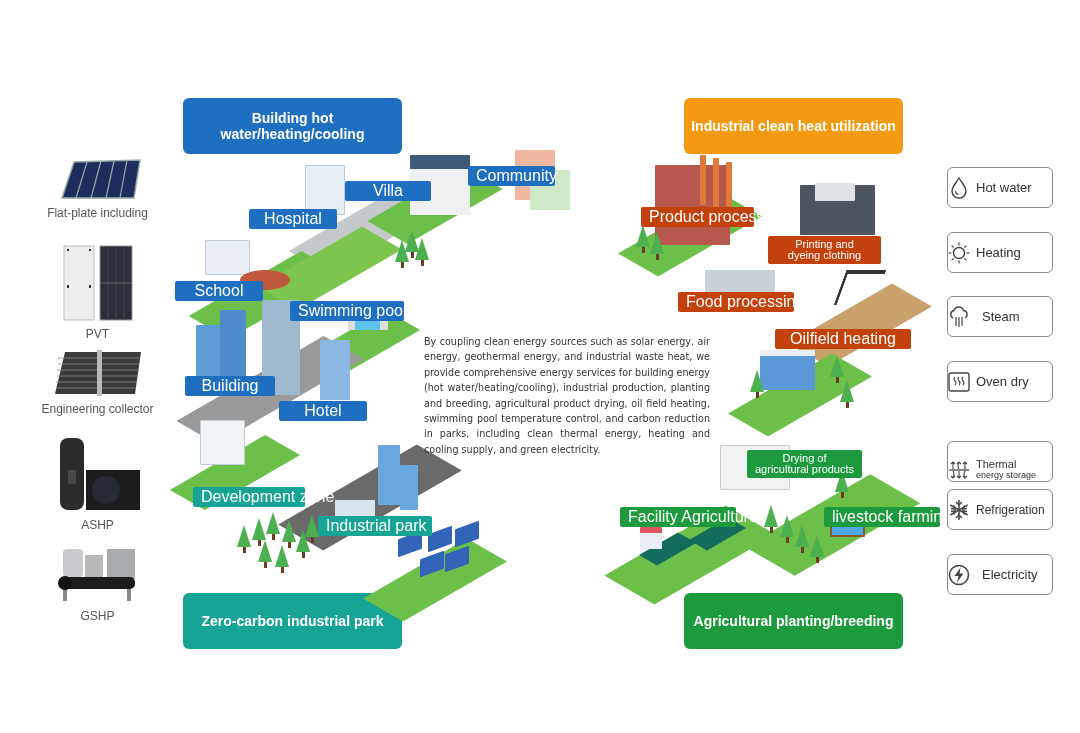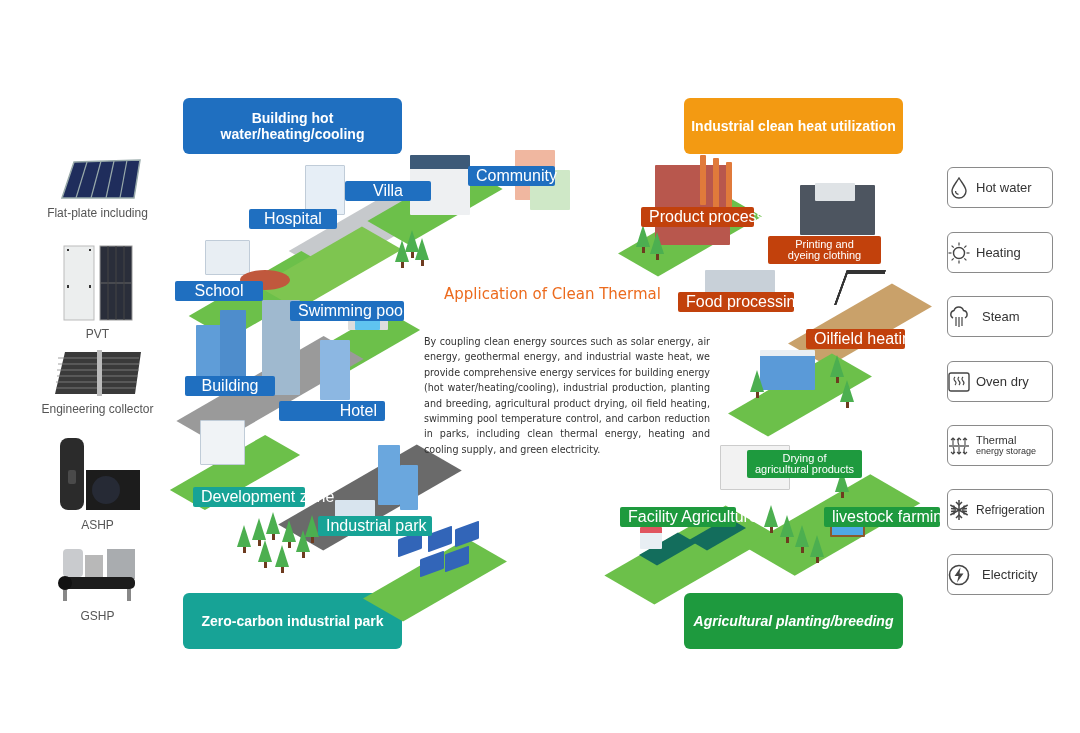--- a/index.html
+++ b/index.html
@@ -125,21 +125,21 @@
 
 <div class="head-box" style="left:183px;top:98px;width:219px;height:56px;background:#1f6fc0;">
   <span>Building hot water/heating/cooling</span>
 </div>
 <div class="head-box" style="left:684px;top:98px;width:219px;height:56px;background:#f39a12;">
   <span>Industrial clean heat utilization</span>
 </div>
 <div class="head-box" style="left:183px;top:593px;width:219px;height:56px;background:#17a396;">
   <span>Zero-carbon industrial park</span>
 </div>
-<div class="head-box" style="left:684px;top:593px;width:219px;height:56px;background:#1e9a3e;font-style:italic;">
+<div class="head-box" style="left:684px;top:593px;width:219px;height:56px;background:#1e9a3e;">
   <span>Agricultural planting/breeding</span>
 </div>
 
 <div>
   <div class="ground" style="left:300px;top:210px;width:130px;height:40px;background:#c6c9cc;"></div>
   <div class="ground" style="left:380px;top:185px;width:110px;height:40px;background:#6cc04a;"></div>
   <div class="ground" style="left:200px;top:275px;width:130px;height:40px;background:#6cc04a;"></div>
   <div class="ground" style="left:300px;top:330px;width:110px;height:35px;background:#6cc04a;"></div>
   <div class="ground" style="left:185px;top:370px;width:170px;height:40px;background:#9a9a9a;"></div>
   <div class="ground" style="left:270px;top:248px;width:120px;height:40px;background:#7ec550;"></div>
@@ -164,21 +164,21 @@
   <div class="tree" style="left:395px;top:240px;"></div>
   <div class="tree" style="left:415px;top:238px;"></div>
 </div>
 
 <div class="tag blue" style="left:345px;top:181px;width:86px;">Villa</div>
 <div class="tag blue" style="left:468px;top:166px;width:87px;">Community</div>
 <div class="tag blue" style="left:249px;top:209px;width:88px;">Hospital</div>
 <div class="tag blue" style="left:175px;top:281px;width:88px;">School</div>
 <div class="tag blue" style="left:290px;top:301px;width:114px;">Swimming pool</div>
 <div class="tag blue" style="left:185px;top:376px;width:90px;">Building</div>
-<div class="tag blue" style="left:279px;top:401px;width:106px;text-align:right;">Hotel</div>
+<div class="tag blue" style="left:279px;top:401px;width:88px;">Hotel</div>
 
 <div>
   <div class="ground" style="left:180px;top:455px;width:110px;height:35px;background:#6cc04a;"></div>
   <div class="bld" style="left:200px;top:420px;width:45px;height:45px;background:#f0f3f6;border:1px solid #c0ccd8;"></div>
   <div class="ground" style="left:290px;top:475px;width:160px;height:45px;background:#6a6a6a;"></div>
   <div class="bld" style="left:378px;top:445px;width:22px;height:60px;background:#6aa7de;"></div>
   <div class="bld" style="left:400px;top:465px;width:18px;height:45px;background:#6aa7de;"></div>
   <div class="bld" style="left:335px;top:500px;width:40px;height:20px;background:#d8e4ee;"></div>
   <div class="ground" style="left:375px;top:560px;width:120px;height:40px;background:#6cc04a;"></div>
   <div class="bld" style="left:398px;top:535px;width:24px;height:18px;background:#3265b8;transform:skewY(-20deg);"></div>
@@ -218,21 +218,21 @@
   <div class="tree" style="left:636px;top:225px;"></div>
   <div class="tree" style="left:650px;top:232px;"></div>
 </div>
 
 <div class="tag orange" style="left:641px;top:207px;width:113px;">Product processing</div>
 <div class="tag orange two" style="left:768px;top:236px;width:113px;text-align:center;">
   <span style="display:block;">Printing and</span>
   <span style="display:block;">dyeing clothing</span>
 </div>
 <div class="tag orange" style="left:678px;top:292px;width:116px;">Food processing</div>
-<div class="tag orange" style="left:806px;top:329px;width:99px;">Oilfield heating</div>
+<div class="tag orange" style="left:775px;top:329px;width:136px;">Oilfield heating</div>
 
 <div>
   <div class="bld" style="left:720px;top:445px;width:70px;height:45px;background:#f2f2f2;border:1px solid #ccc;"></div>
   <div class="ground" style="left:620px;top:530px;width:140px;height:50px;background:#6cc04a;"></div>
   <div class="ground" style="left:645px;top:540px;width:45px;height:18px;background:#136d5c;"></div>
   <div class="ground" style="left:695px;top:525px;width:45px;height:18px;background:#136d5c;"></div>
   <div class="bld" style="left:640px;top:527px;width:22px;height:22px;background:#e8eef3;border-top:6px solid #e0555f;"></div>
   <div class="ground" style="left:760px;top:500px;width:145px;height:50px;background:#6cc04a;"></div>
   <div class="bld" style="left:830px;top:525px;width:35px;height:12px;background:#4ea9e4;border:2px solid #8b5a2b;"></div>
   <div class="tree" style="left:764px;top:505px;"></div>
@@ -243,21 +243,20 @@
 </div>
 
 <div class="tag green two" style="left:747px;top:450px;width:115px;">
   <span style="display:block;">Drying of</span>
   <span style="display:block;">agricultural products</span>
 </div>
 <div class="tag green" style="left:620px;top:507px;width:116px;text-align:center;">Facility Agriculture</div>
 <div class="tag green" style="left:824px;top:507px;width:116px;">livestock farming</div>
 
 <div class="center-title">
-  <div>Application of Clean Thermal</div>
 </div>
 <div class="center-body">By coupling clean energy sources such as solar energy, air energy, geothermal energy, and industrial waste heat, we provide comprehensive energy services for building energy (hot water/heating/cooling), industrial production, planting and breeding, agricultural product drying, oil field heating, swimming pool temperature control, and carbon reduction in parks, including clean thermal energy, heating and cooling supply, and green electricity.</div>
 
 <div class="fn" style="top:167px;">
   <span class="ico">
     <svg width="18" height="22" viewBox="0 0 18 22">
         <path d="M9 1 C6 6 2 10 2 14 a7 7 0 0 0 14 0 C16 10 12 6 9 1Z" fill="none" stroke="#444" stroke-width="1.4"></path>
         <path d="M5.5 14 a3.5 3.5 0 0 0 3 3.4" fill="none" stroke="#444" stroke-width="1.2"></path>
       </svg>
   </span>
@@ -304,21 +303,21 @@
       <g stroke="#444" stroke-width="1.1" fill="none">
           <path d="M7 5 q-2 2 0 4 q2 2 0 4"></path>
           <path d="M11 5 q-2 2 0 4 q2 2 0 4"></path>
           <path d="M15 5 q-2 2 0 4 q2 2 0 4"></path>
         </g>
       </svg>
   </span>
   <span class="lbl">Oven dry</span>
 </div>
 
-<div class="fn" style="top:425px;">
+<div class="fn" style="top:441px;align-items:flex-end;">
   <span class="ico">
     <svg width="22" height="22" viewBox="0 0 22 22">
         <line x1="1" y1="11" x2="21" y2="11" stroke="#444" stroke-width="1.3"></line>
       <g stroke="#444" stroke-width="1.1" fill="none">
           <path d="M5 10 V3 M3 5 l2-2 2 2"></path>
           <path d="M11 10 q-2-3 0-7 M9 5 l2-2 2 2"></path>
           <path d="M17 10 V3 M15 5 l2-2 2 2"></path>
       <path d="M5 12 q2 3 0 7 M3 17 l2 2 2-2"></path>
           <path d="M11 12 v7 M9 17 l2 2 2-2"></path>
           <path d="M17 12 q-2 3 0 7 M15 17 l2 2 2-2"></path>

